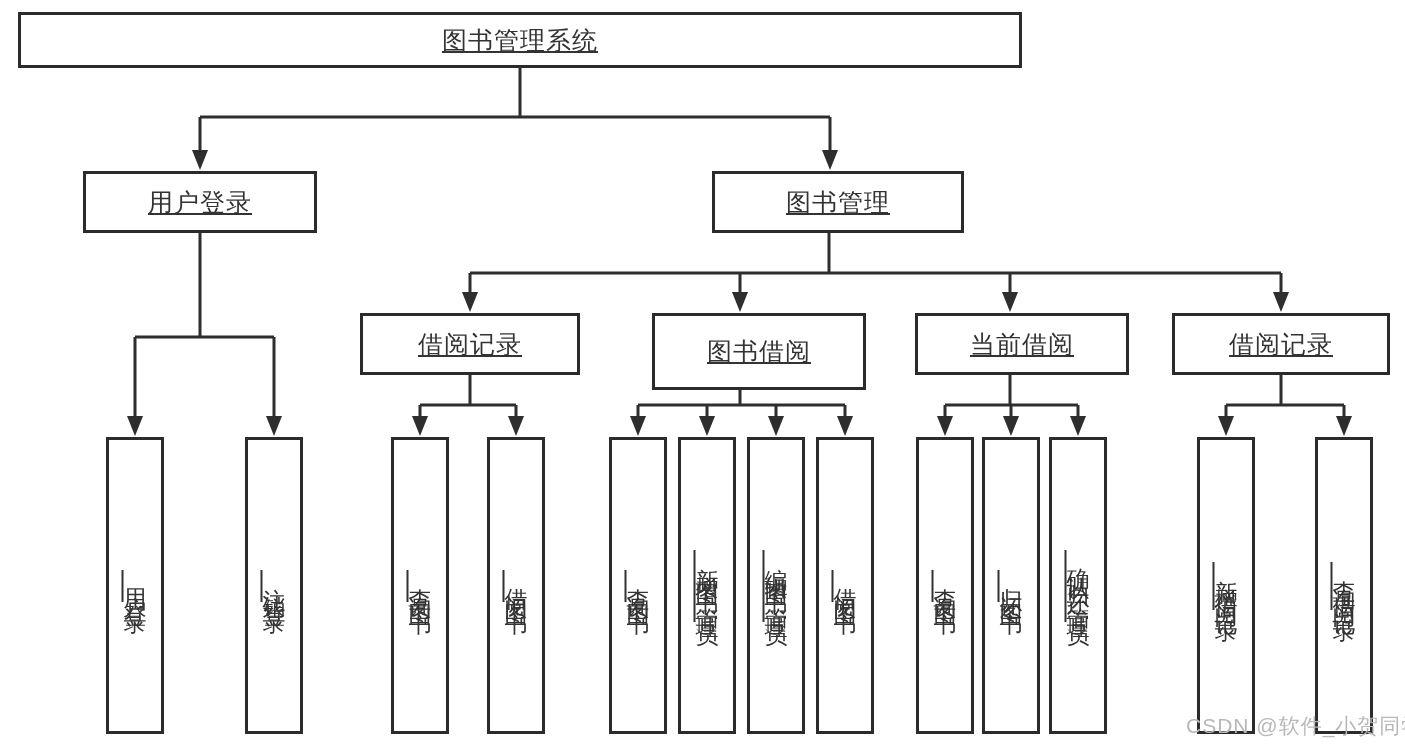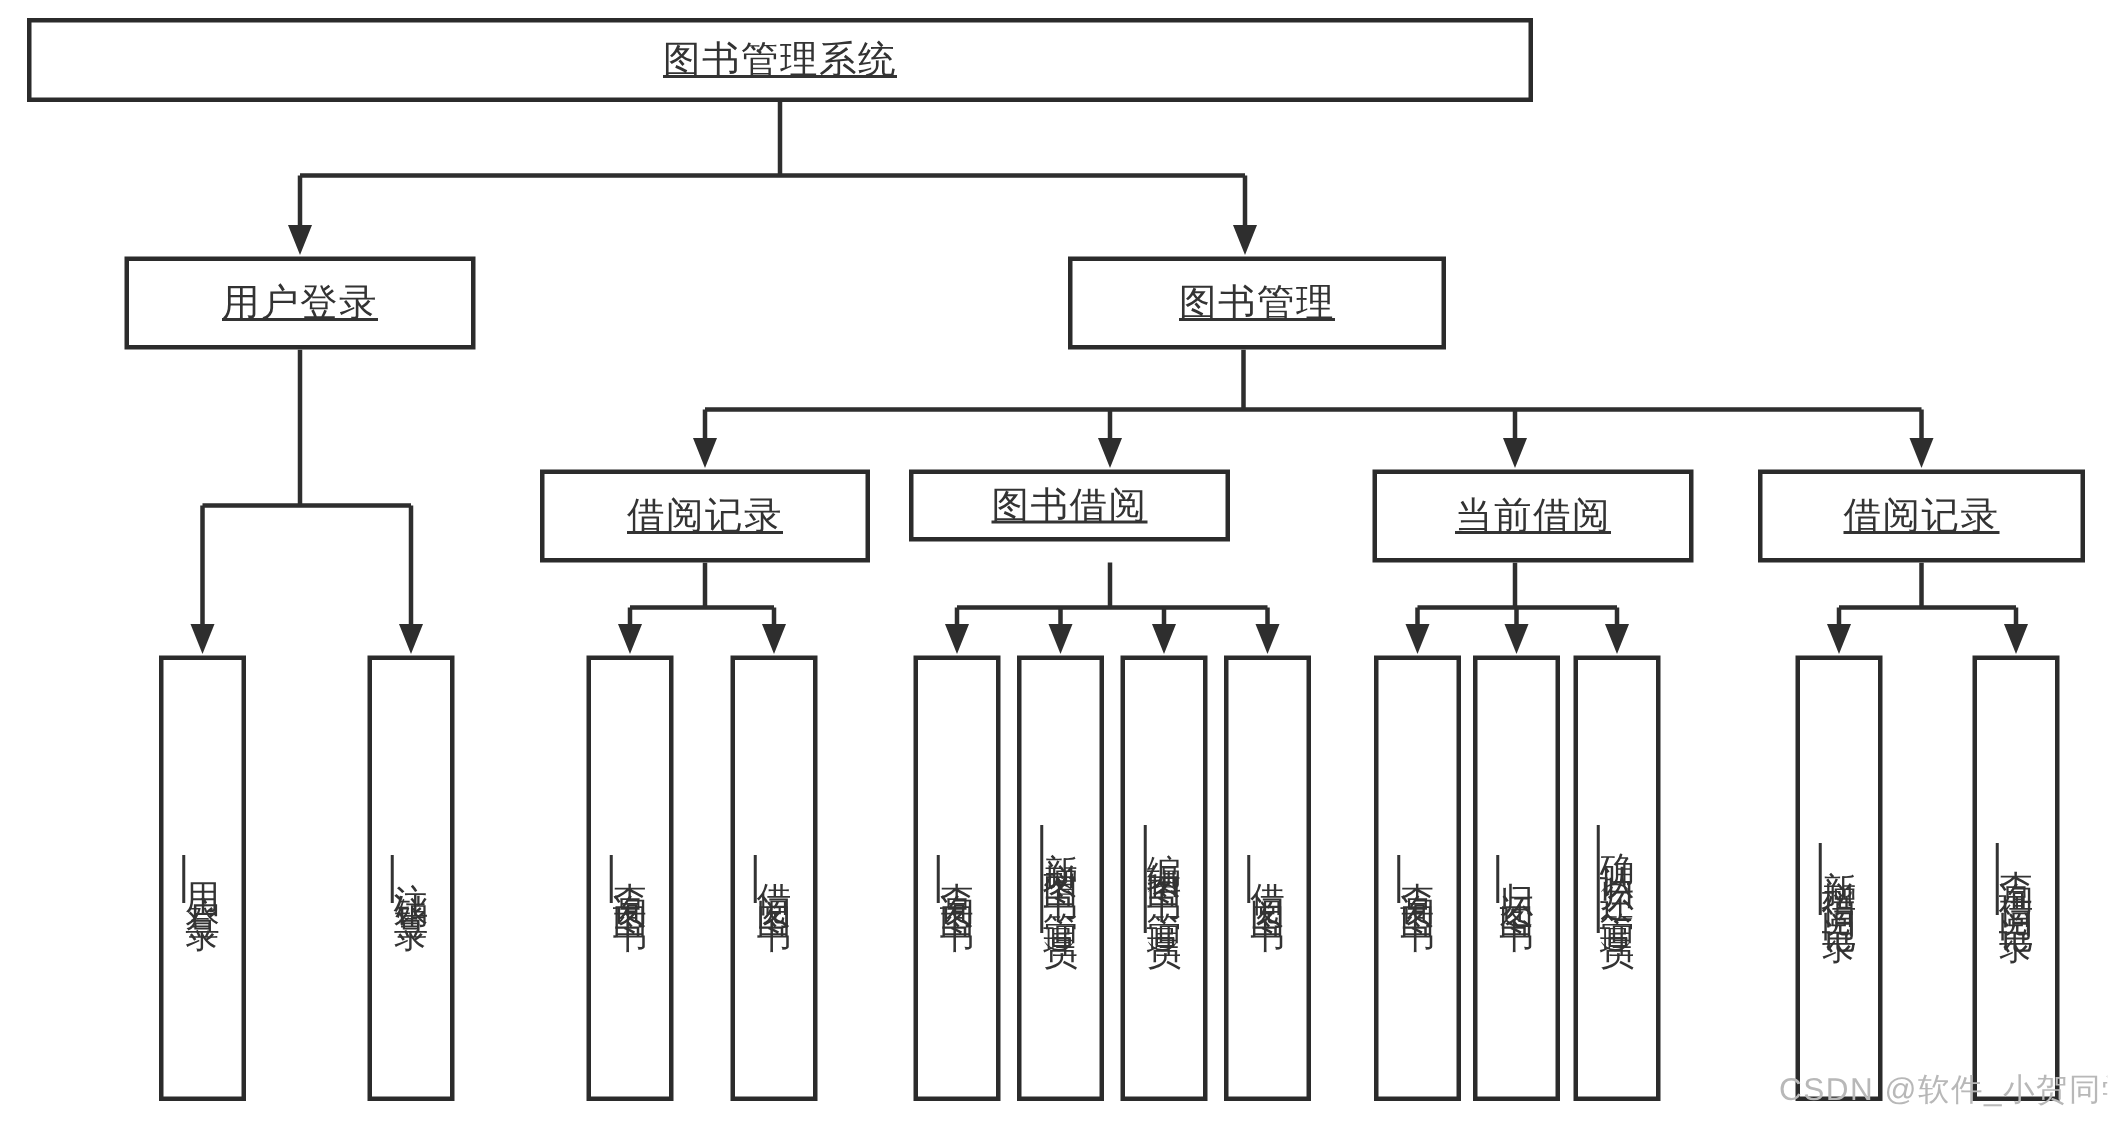--- a/index.html
+++ b/index.html
@@ -127,21 +127,21 @@
   <div class="node h" style="left:83px; top:171px; width:234px; height:62px;">
     <span class="label">用户登录</span>
   </div>
   <div class="node h" style="left:712px; top:171px; width:252px; height:62px;">
     <span class="label">图书管理</span>
   </div>
 
   <div class="node h" style="left:360px; top:313px; width:220px; height:62px;">
     <span class="label">借阅记录</span>
   </div>
-  <div class="node h" style="left:606px; top:313px; width:214px; height:48px;">
+  <div class="node h" style="left:652px; top:313px; width:214px; height:77px;">
     <span class="label">图书借阅</span>
   </div>
   <div class="node h" style="left:903px; top:313px; width:214px; height:62px;margin-left:12px;">
     <span class="label">当前借阅</span>
   </div>
   <div class="node h" style="left:1172px; top:313px; width:218px; height:62px;">
     <span class="label">借阅记录</span>
   </div>
 
   <div class="node v" style="left:106px; top:437px; width:58px; height:297px;">

